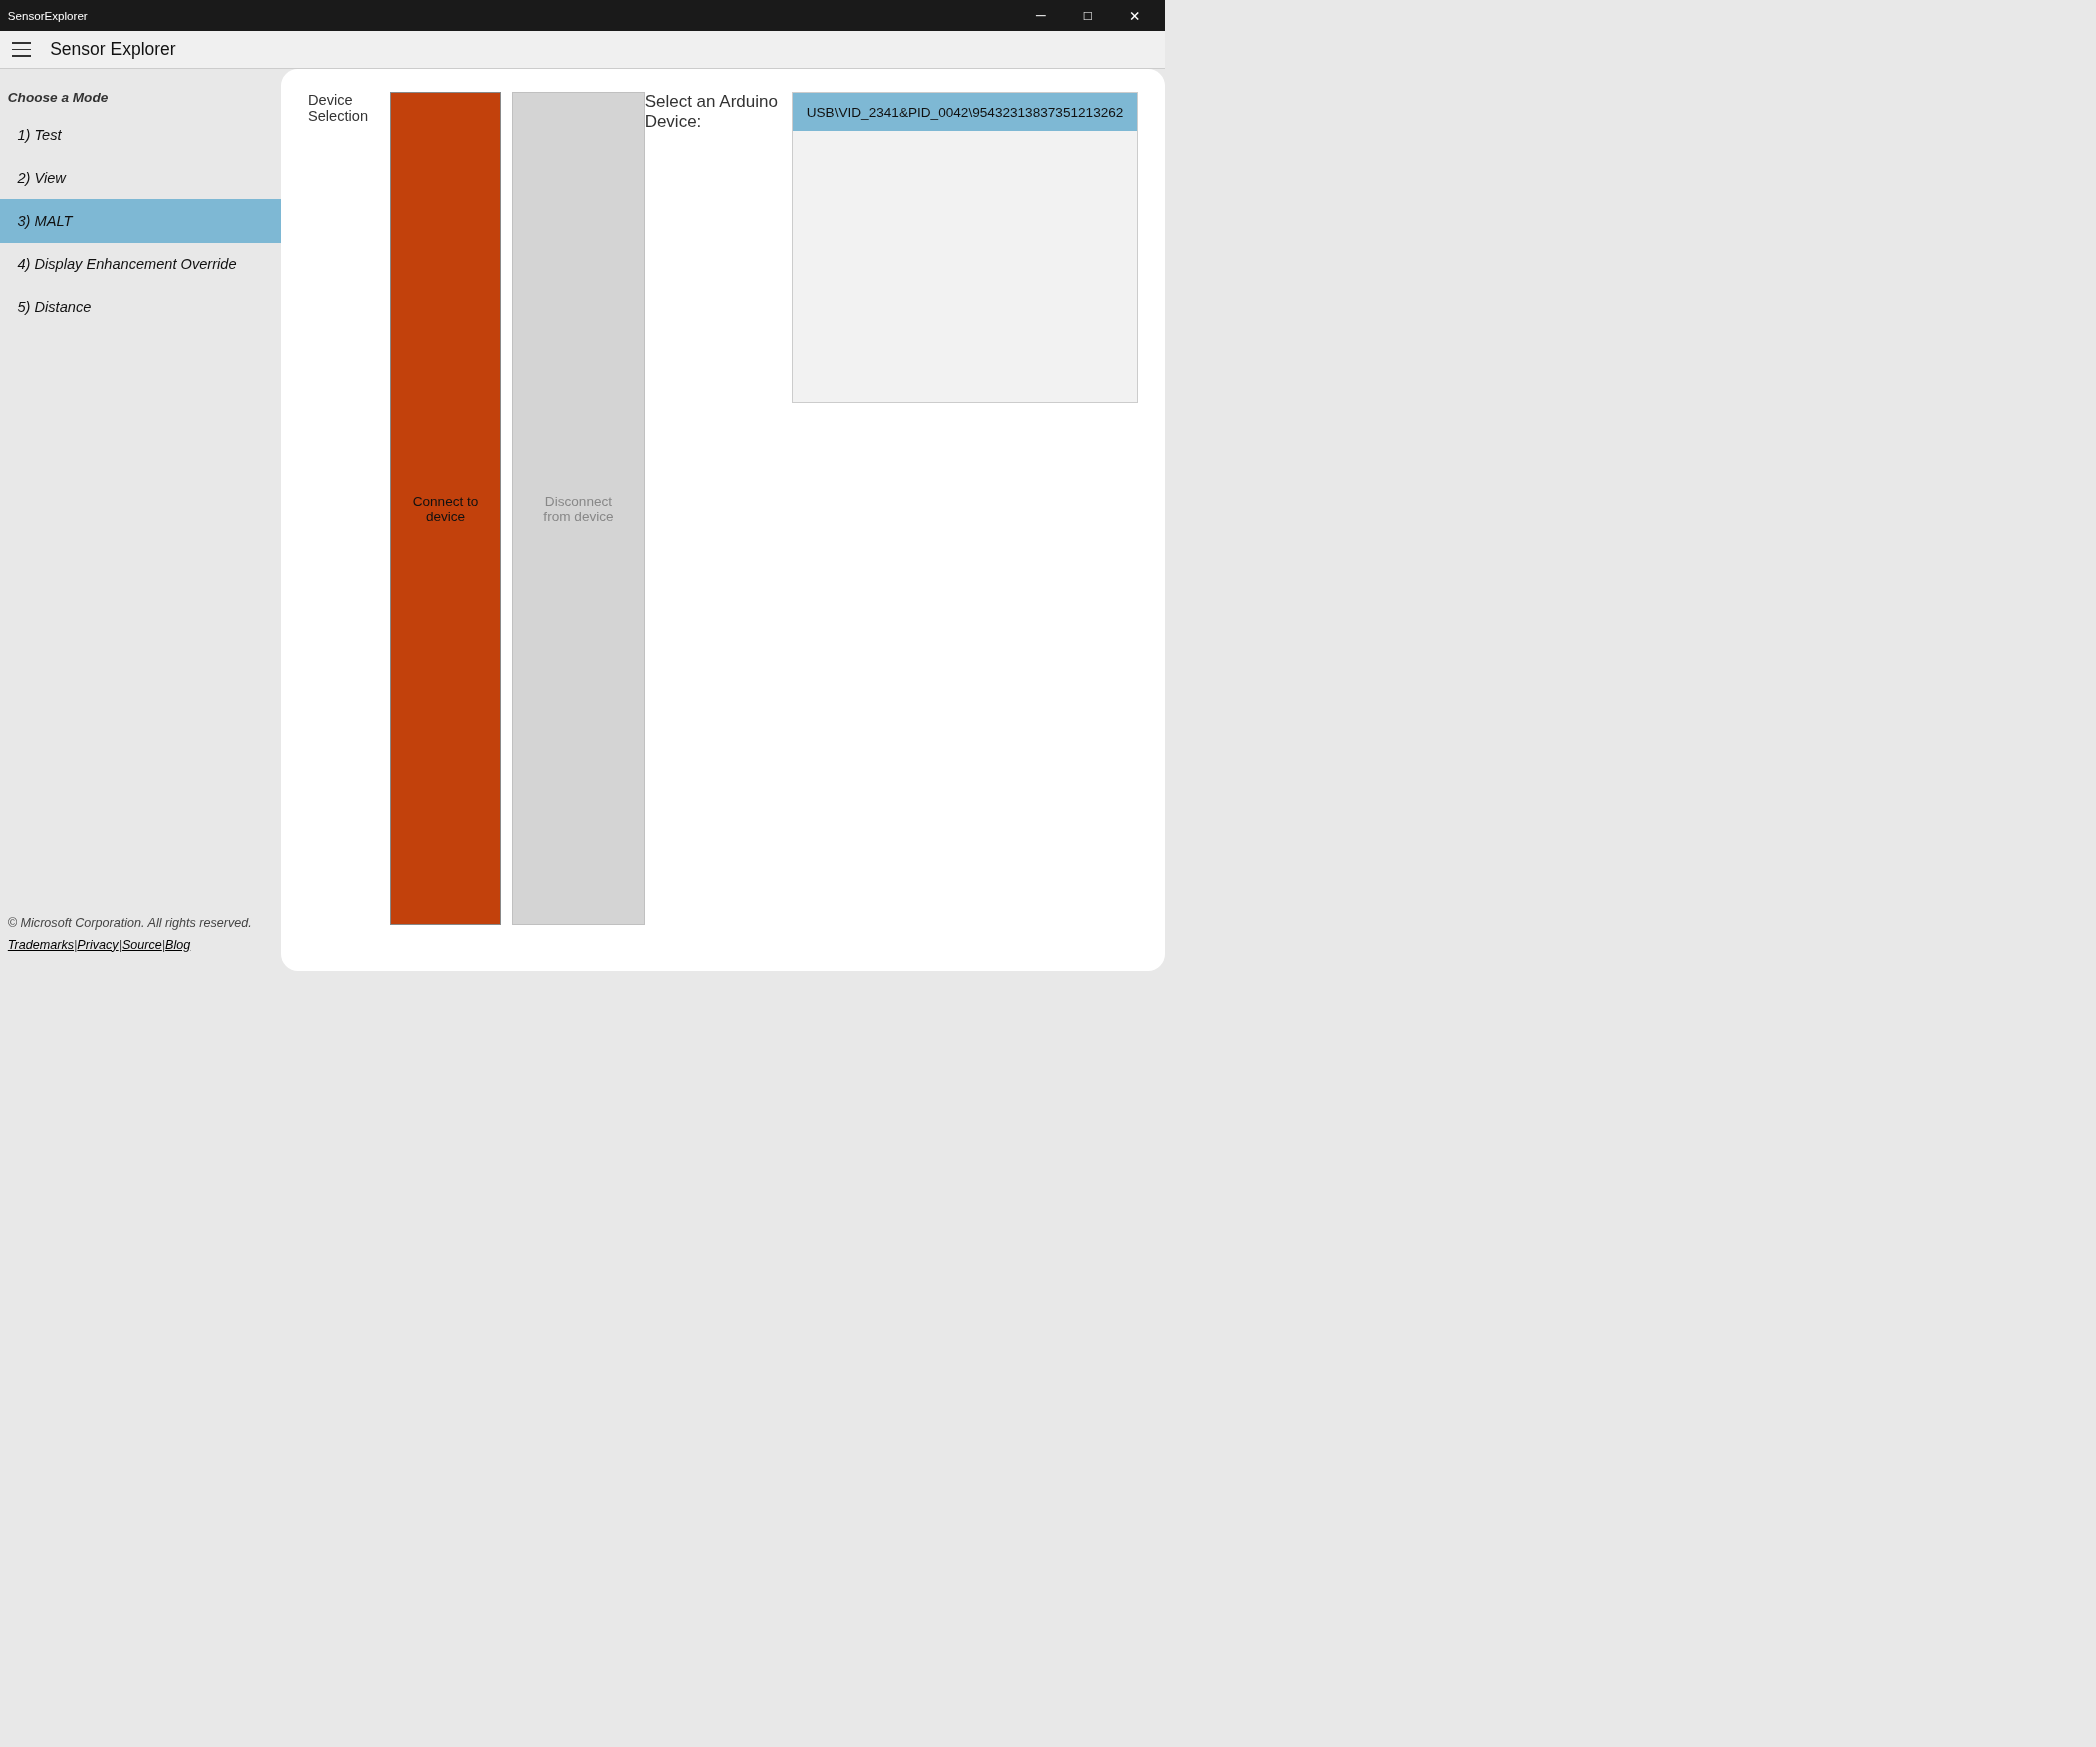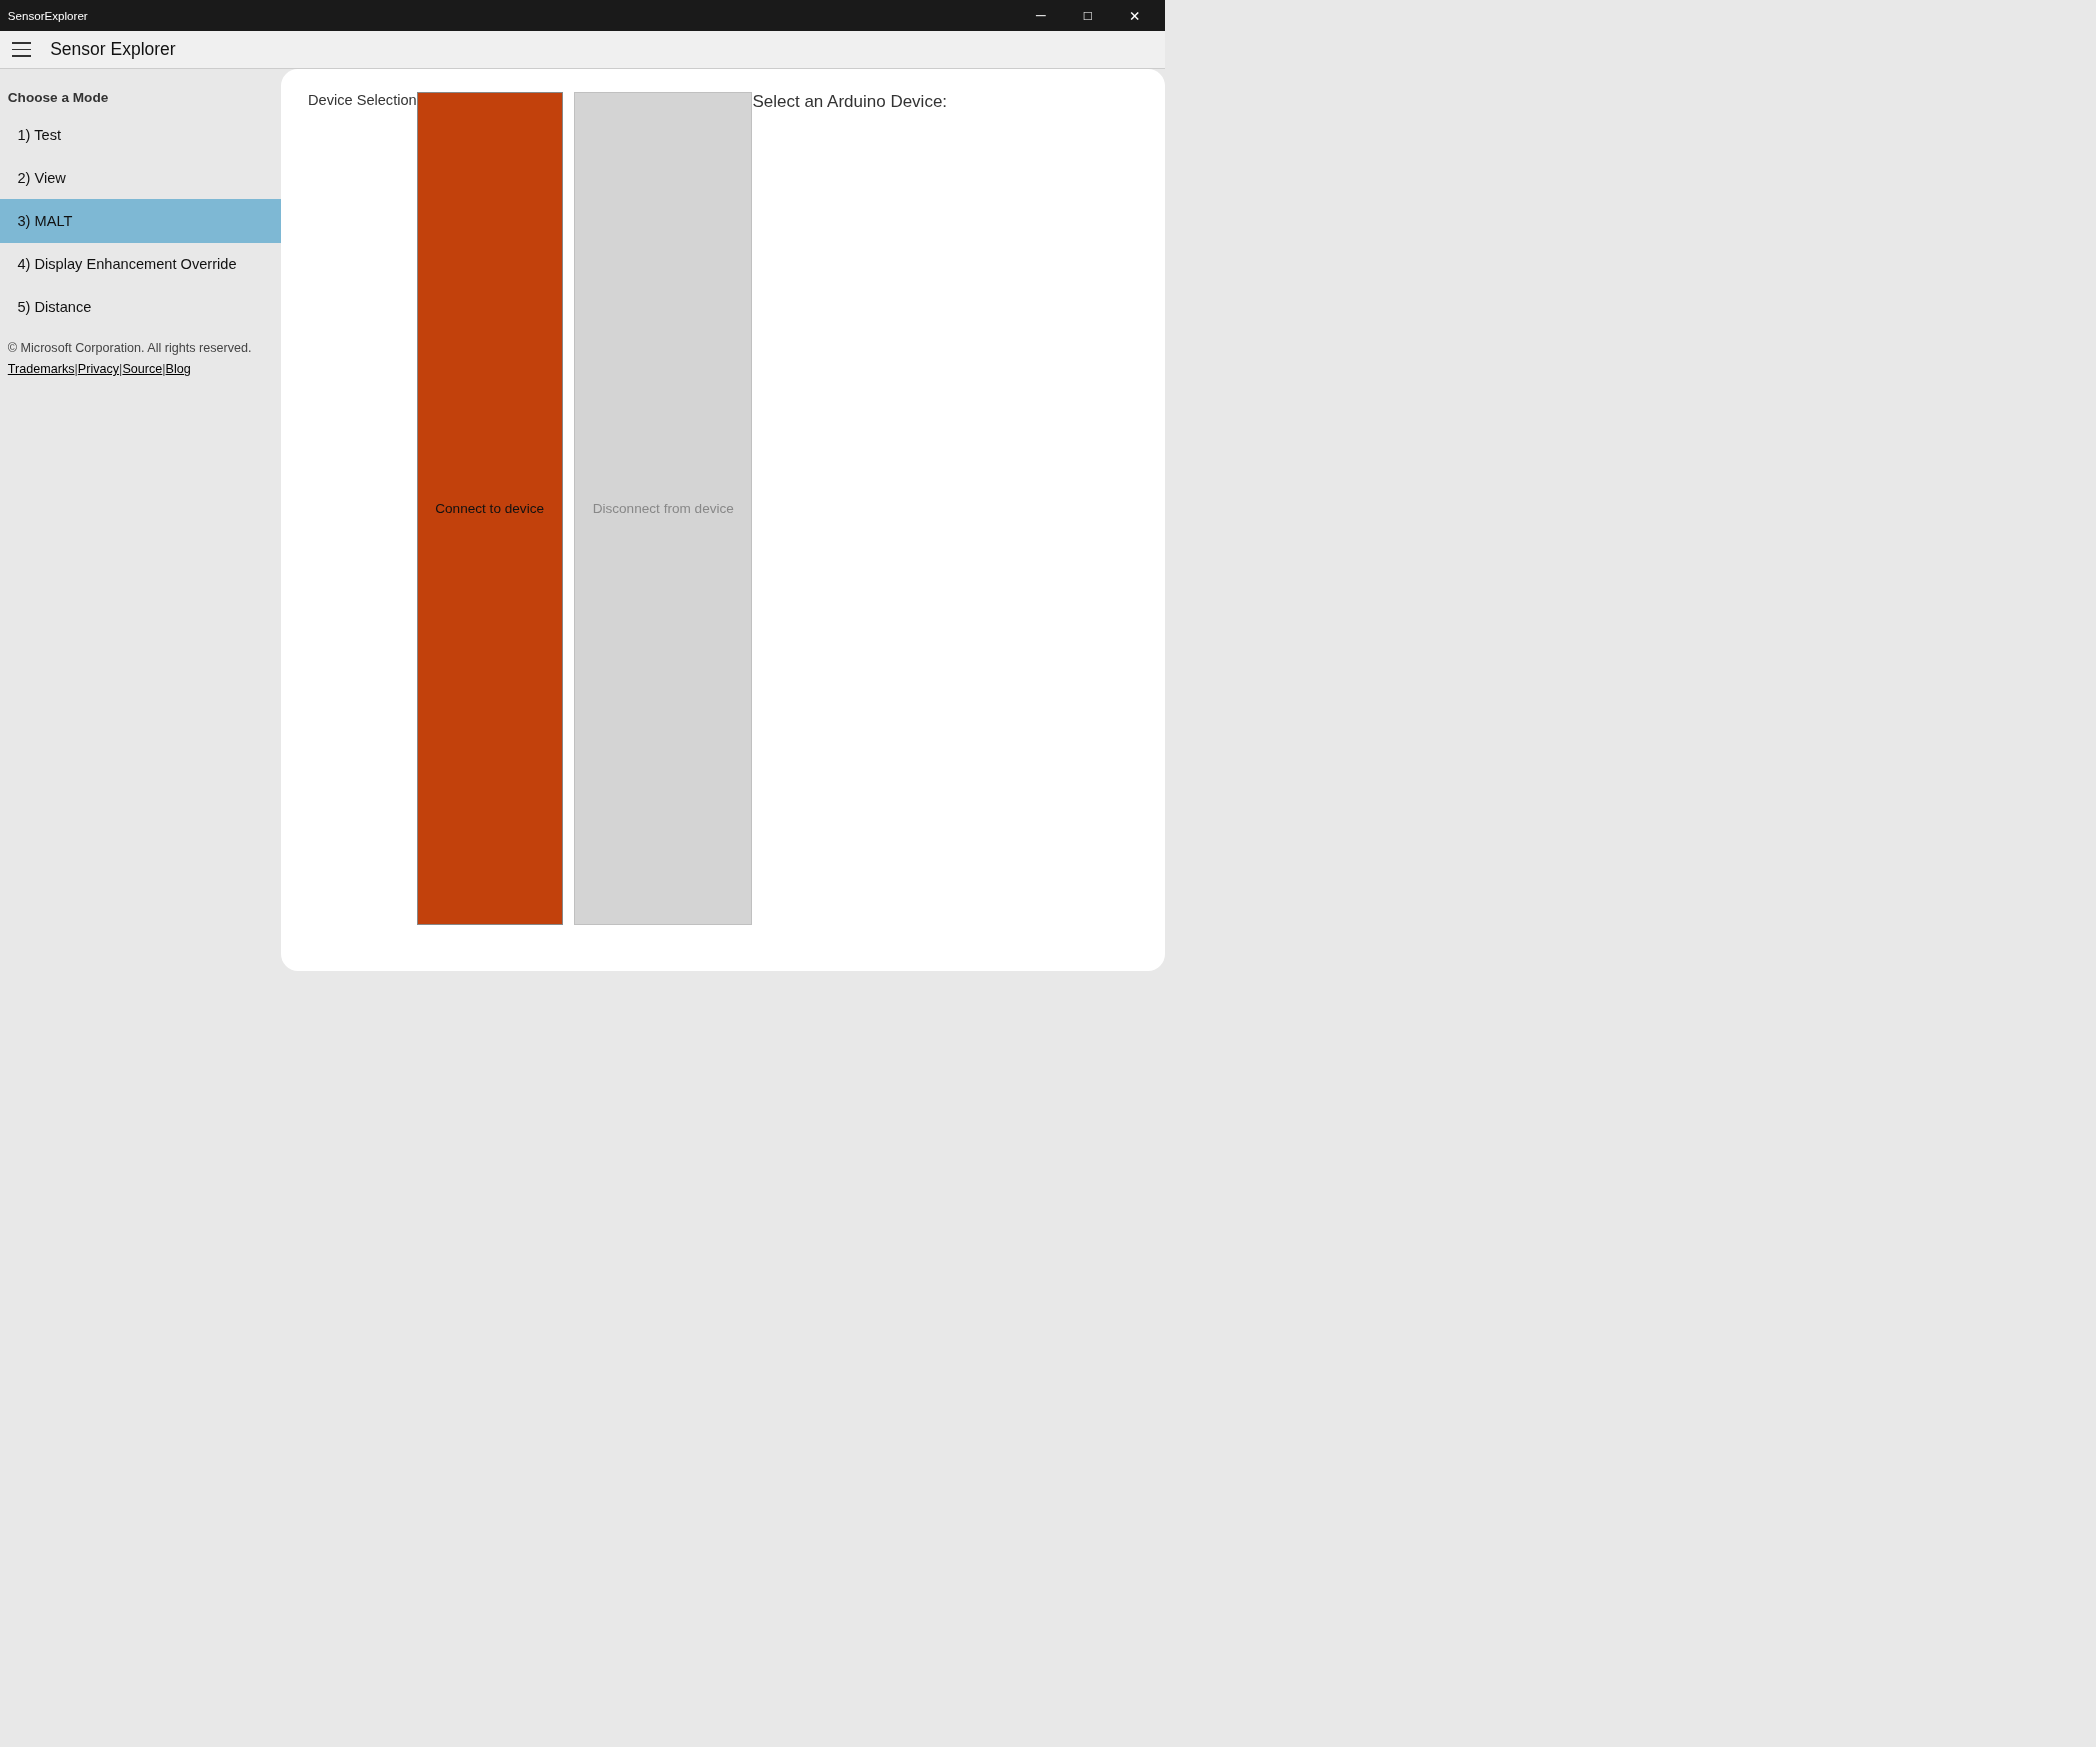--- a/index.html
+++ b/index.html
@@ -87,22 +87,23 @@
       overflow: hidden;
     }
 
     
     .sidebar {
       width: 281px;
       background: #e8e8e8;
       flex-shrink: 0;
       display: flex;
       flex-direction: column;
-      justify-content: flex-start;
+      justify-content: space-between;
       padding-bottom: 15.5px;
+      font-style: italic;
     }
     .sidebar-nav {
       padding-top: 11.6px;
     }
     .sidebar-label {
       padding: 9.7px 15.5px 7.8px 7.8px;
       font-size: 13.6px;
       color: #333;
       font-weight: 600;
     }
@@ -256,16 +257,20 @@
     </div>
   </div>
 
   <div class="content">
     <div class="section-title">Device Selection</div>
     <div class="button-row">
       <button class="btn-connect">Connect to device</button>
       <button class="btn-disconnect">Disconnect from device</button>
     </div>
     <div class="select-label">Select an Arduino Device:</div>
+    <div class="device-list">
+      <div class="device-item">USB\VID_2341&amp;PID_0042\95432313837351213262</div>
+      <div class="device-empty"></div>
+    </div>
   </div>
 
 </div>
 
 
 </body></html>

